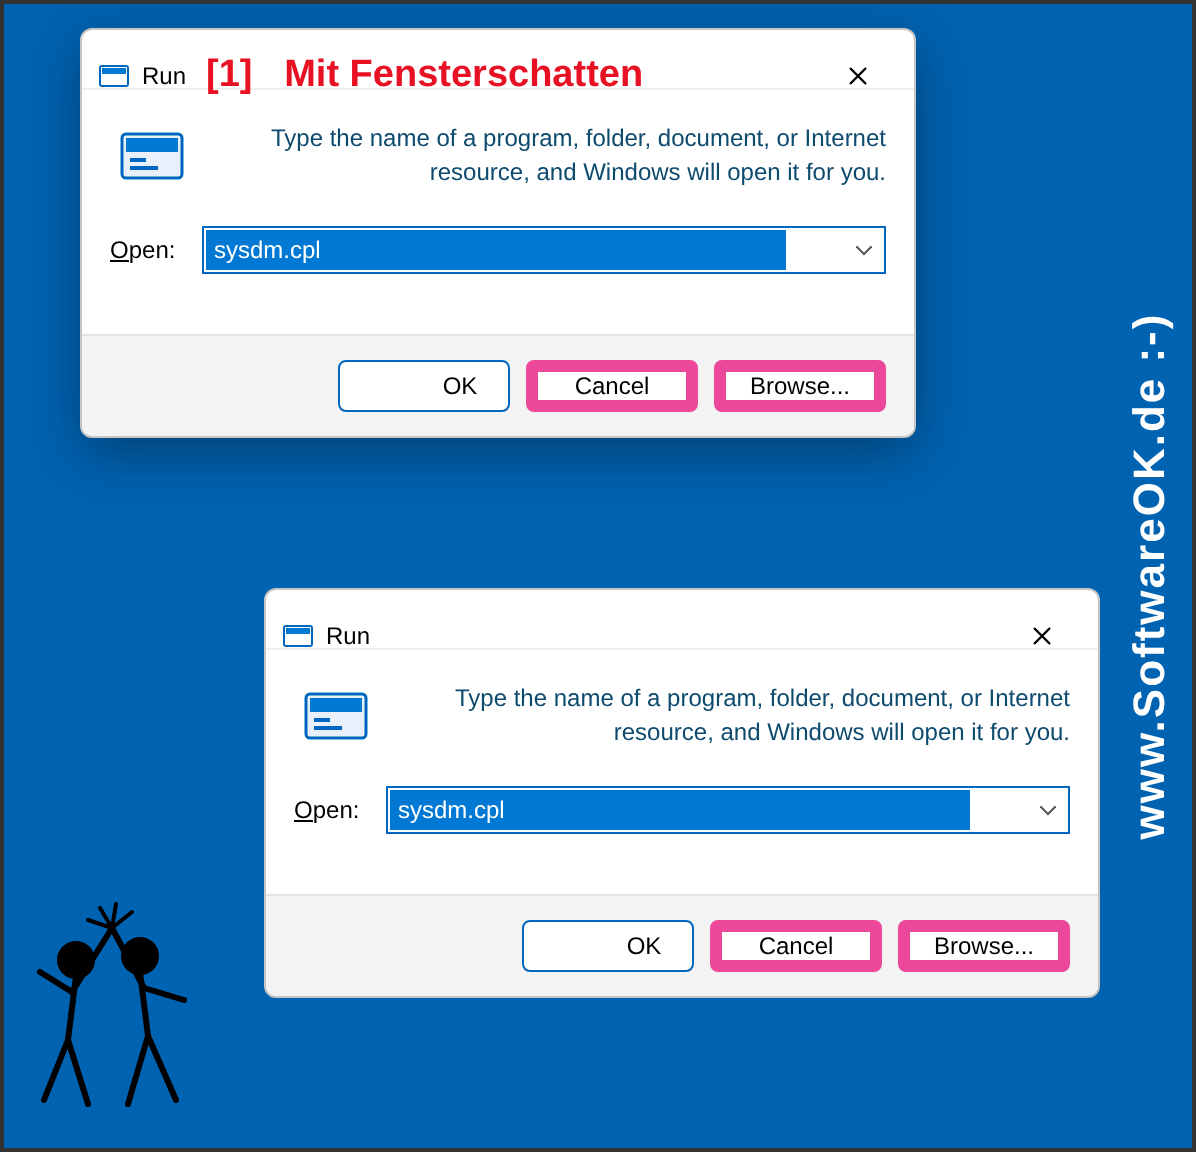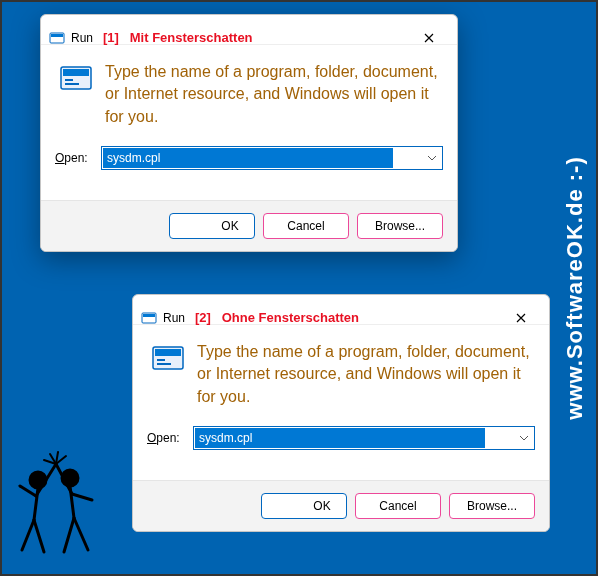--- a/index.html
+++ b/index.html
@@ -65,21 +65,21 @@
       justify-content: center;
     }
     .title-text {
       font-size: 12px;
       color: #000;
       margin-right: 10px;
     }
     .annotation {
       color: #e81123;
       font-weight: bold;
-      font-size: 13px;
+      font-size: 19px;
     }
     .annotation-num {
       color: #e81123;
       font-weight: bold;
     }
     .close-btn {
       margin-left: auto;
       width: 44px;
       height: 28px;
       display: flex;
@@ -100,23 +100,24 @@
     .run-big-icon {
       width: 34px;
       height: 34px;
       flex-shrink: 0;
       display: flex;
       align-items: center;
       justify-content: center;
       margin-left: 4px;
     }
     .desc-text {
-      font-size: 16px;
-      color: #a16207;
+      font-size: 12px;
+      color: #0c4a6e;
       line-height: 1.4;
+      text-align: right;
     }
     .input-row {
       display: flex;
       align-items: center;
       gap: 10px;
       margin-bottom: 20px;
     }
     .open-label {
       font-size: 12px;
       color: #000;
@@ -163,21 +164,21 @@
       display: flex;
       justify-content: flex-end;
       gap: 8px;
       border-top: 1px solid #e5e5e5;
       border-radius: 0 0 6px 6px;
     }
     .btn {
       min-width: 86px;
       height: 26px;
       background: #fff;
-      border: 1px solid #ec4899;
+      border: 6px solid #ec4899;
       border-radius: 4px;
       font-size: 12px;
       cursor: pointer;
       display: flex;
       align-items: center;
       justify-content: center;
     }
     .btn.primary {
       border: 1px solid #0067c0;
       padding-left: 36px;
@@ -251,24 +252,20 @@
 
 <div class="run-dialog flat">
   <div class="titlebar">
     <span class="title-icon">
       <svg width="16" height="16" viewBox="0 0 16 16">
           <rect x="1" y="3" width="14" height="10" rx="1" fill="#fff" stroke="#0067c0"></rect>
           <rect x="2" y="4" width="12" height="3" fill="#0078d4"></rect>
         </svg>
     </span>
     <span class="title-text">Run</span>
-    <span class="annotation">
-      <span class="annotation-num">[2]</span>
-      &nbsp;&nbsp;<span>Ohne Fensterschatten</span>
-    </span>
     <div class="close-btn">
       <svg width="10" height="10" viewBox="0 0 10 10">
           <path d="M1 1 L9 9 M9 1 L1 9" stroke="#000" stroke-width="1.2"></path>
         </svg>
     </div>
   </div>
   <div class="body-area">
     <div class="desc-row">
       <span class="run-big-icon">
         <svg width="34" height="34" viewBox="0 0 34 34">

